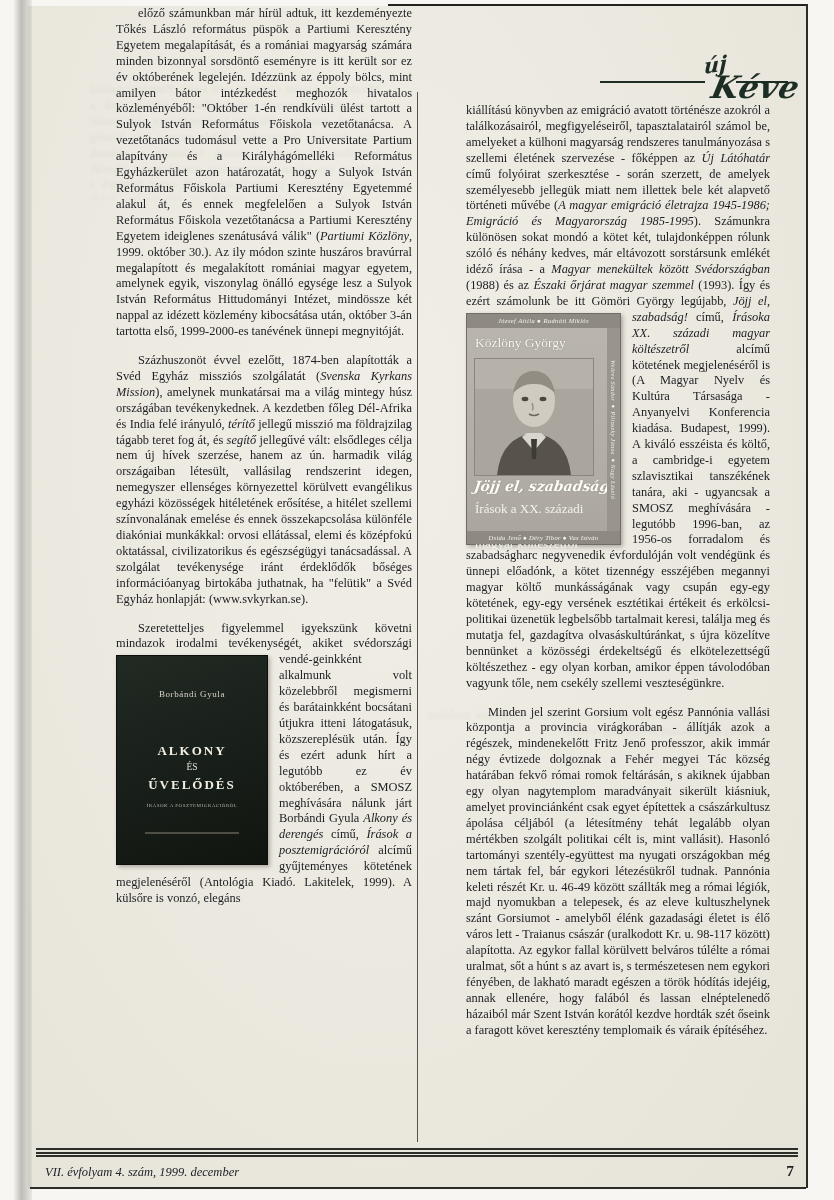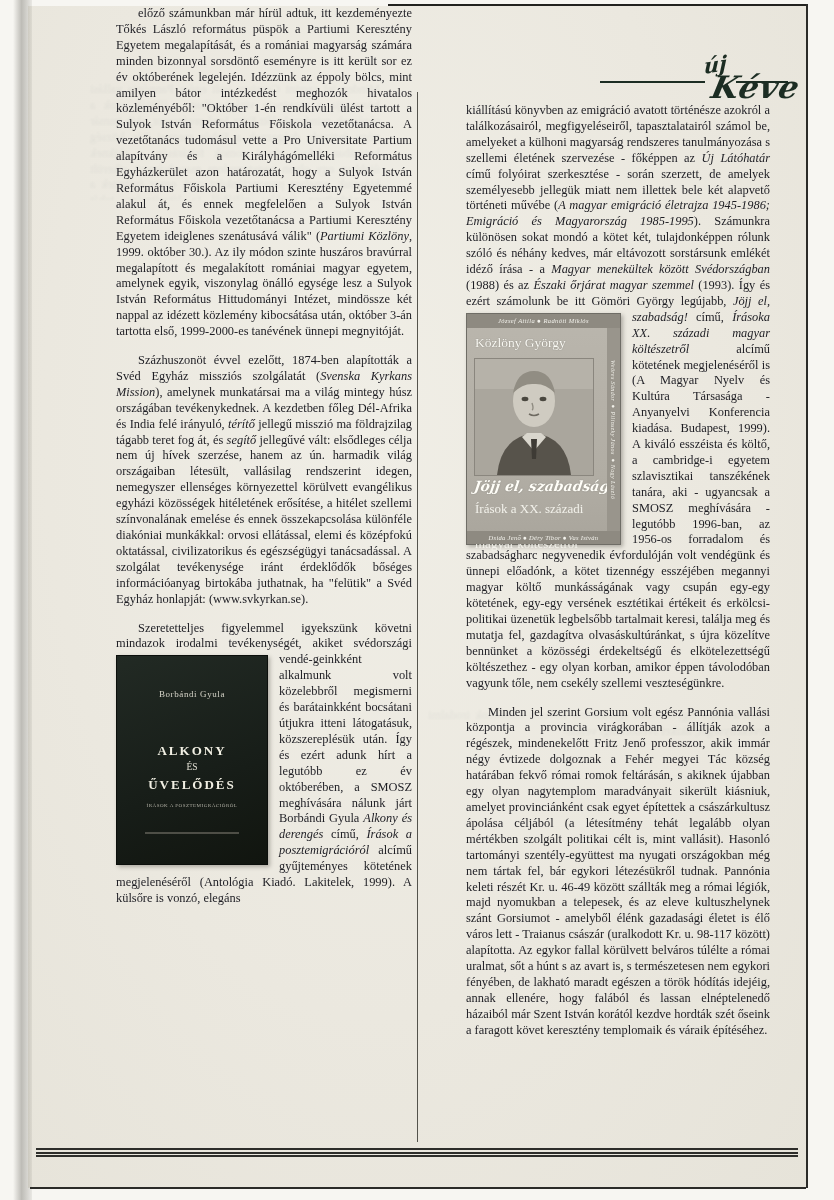--- a/index.html
+++ b/index.html
@@ -138,19 +138,23 @@
             <span class="bj-title">Jöjj el, szabadság!</span>
             <span class="bj-sub"><span>Írások a XX. századi</span><br><span>magyar költészetről</span></span>
             <span class="bj-side">Weöres Sándor ● Pilinszky János ● Nagy László</span>
             <span class="bj-bottom">Dsida Jenő ● Déry Tibor ● Vas István</span>
         </span><span><i>a XX. századi magyar költészetről</i><span> alcímű kötetének megjelenéséről is (A Magyar Nyelv és Kultúra Társasága - Anyanyelvi Konferencia kiadása. Budapest, 1999). A kiváló esszéista és költő, a cambridge-i egyetem szlavisztikai tanszékének tanára, aki - ugyancsak a SMOSZ meghívására - legutóbb 1996-ban, az 1956-os forradalom és szabadságharc negyvenedik évfordulóján volt vendégünk és ünnepi előadónk, a kötet tizennégy esszéjében megannyi magyar költő munkásságának vagy csupán egy-egy kötetének, egy-egy versének esztétikai értékeit és erkölcsi-politikai üzenetük legbelsőbb tartalmait keresi, találja meg és mutatja fel, gazdagítva olvasáskultúránkat, s újra közelítve bennünket a közösségi érdekeltségű és elkötelezettségű költészethez - egy olyan korban, amikor éppen távolodóban vagyunk tőle, nem csekély szellemi veszteségünkre.</span></span></p>
 
       <p class="para indent clear">Minden jel szerint Gorsium volt egész Pannónia vallási központja a provincia virágkorában - állítják azok a régészek, mindenekelőtt Fritz Jenő professzor, akik immár négy évtizede dolgoznak a Fehér megyei Tác község határában fekvő római romok feltárásán, s akiknek újabban egy olyan nagytemplom maradványait sikerült kiásniuk, amelyet provinciánként csak egyet építettek a császárkultusz ápolása céljából (a létesítmény tehát legalább olyan mértékben szolgált politikai célt is, mint vallásit). Hasonló tartományi szentély-együttest ma nyugati országokban még nem tártak fel, bár egykori létezésükről tudnak. Pannónia keleti részét Kr. u. 46-49 között szállták meg a római légiók, majd nyomukban a telepesek, és az eleve kultuszhelynek szánt Gorsiumot - amelyből élénk gazadasági életet is élő város lett - Traianus császár (uralkodott Kr. u. 98-117 között) alapította. Az egykor fallal körülvett belváros túlélte a római uralmat, sőt a húnt s az avart is, s természetesen nem egykori fényében, de lakható maradt egészen a török hódítás idejéig, annak ellenére, hogy falából és lassan elnéptelenedő házaiból már Szent István korától kezdve hordták szét őseink a faragott követ keresztény templomaik és váraik építéséhez.</p>
     </div>
 
     <div class="footer-rule"></div>
+    <div class="footer">
+      <span class="footer-issue">VII. évfolyam 4. szám, 1999. december</span>
+      <span class="footer-page">7</span>
+    </div>
   </div>
 
   <div class="gutter"></div>
   <div class="edge-top"></div>
   <div class="edge-right"></div>
   <div class="edge-bottom"></div>
 </div>
 
 </body></html>

